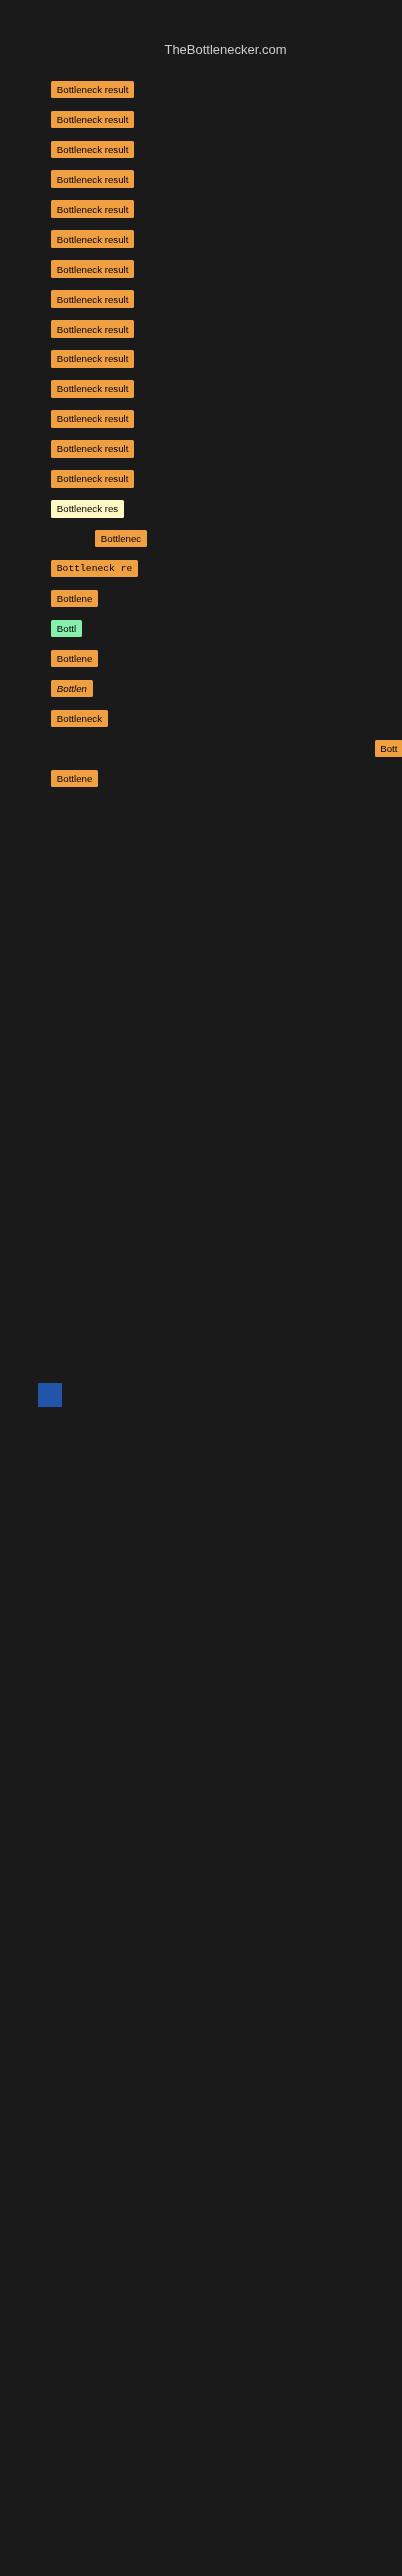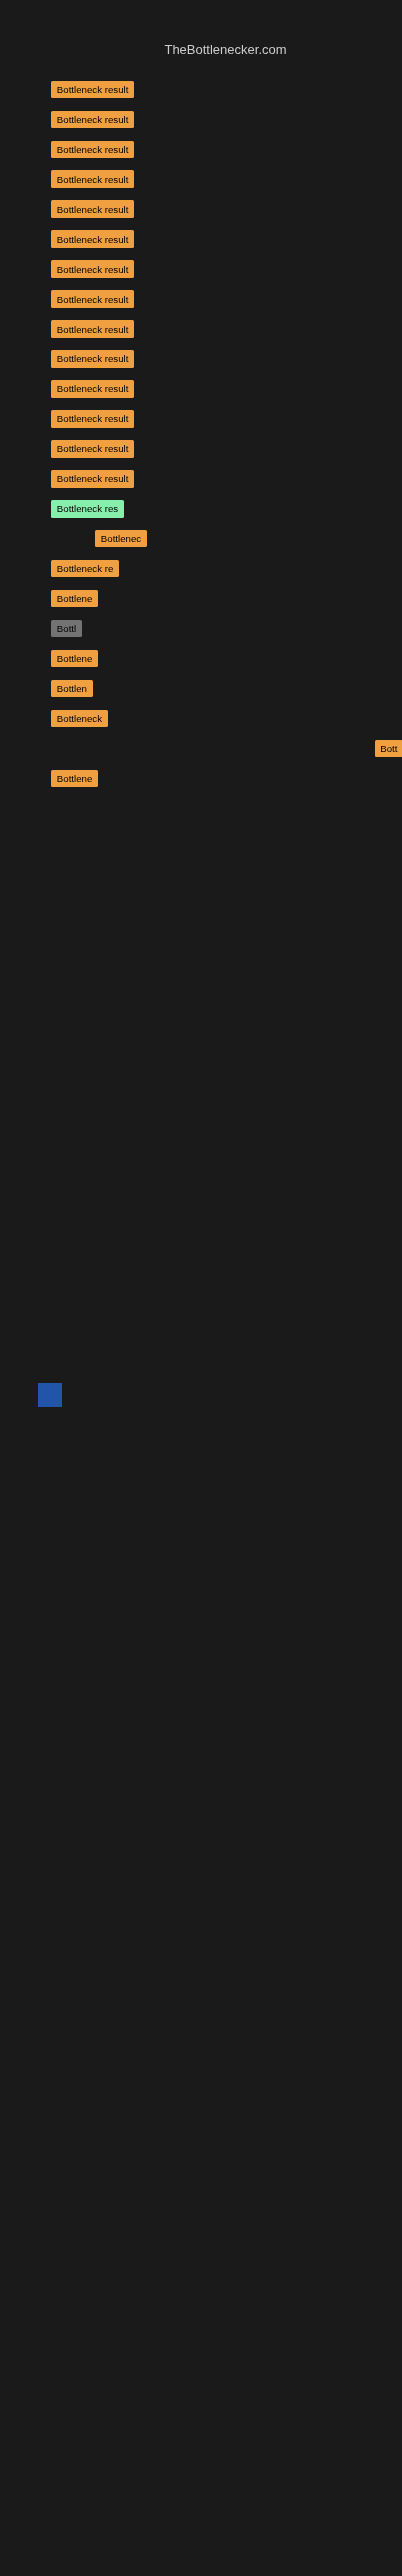--- a/index.html
+++ b/index.html
@@ -32,27 +32,27 @@
       <div style="padding: 4.8px 0px 4.8px 3.2px;"><span style="display: inline-block; background-color: rgb(240, 160, 64); color: rgb(0, 0, 0); font-size: 9.7px; padding: 3.2px 5.6px; border-radius: 1.6px; max-width: 113px; overflow: hidden; white-space: nowrap;">Bottleneck result</span></div>
       <div style="padding: 4.8px 0px 4.8px 3.2px;"><span style="display: inline-block; background-color: rgb(240, 160, 64); color: rgb(0, 0, 0); font-size: 9.7px; padding: 3.2px 5.6px; border-radius: 1.6px; max-width: 113px; overflow: hidden; white-space: nowrap;">Bottleneck result</span></div>
       <div style="padding: 4.8px 0px 4.8px 3.2px;"><span style="display: inline-block; background-color: rgb(240, 160, 64); color: rgb(0, 0, 0); font-size: 9.7px; padding: 3.2px 5.6px; border-radius: 1.6px; max-width: 113px; overflow: hidden; white-space: nowrap;">Bottleneck result</span></div>
       <div style="padding: 4.8px 0px 4.8px 3.2px;"><span style="display: inline-block; background-color: rgb(240, 160, 64); color: rgb(0, 0, 0); font-size: 9.7px; padding: 3.2px 5.6px; border-radius: 1.6px; max-width: 113px; overflow: hidden; white-space: nowrap;">Bottleneck result</span></div>
       <div style="padding: 4.8px 0px 4.8px 3.2px;"><span style="display: inline-block; background-color: rgb(240, 160, 64); color: rgb(0, 0, 0); font-size: 9.7px; padding: 3.2px 5.6px; border-radius: 1.6px; max-width: 113px; overflow: hidden; white-space: nowrap;">Bottleneck result</span></div>
       <div style="padding: 4.8px 0px 4.8px 3.2px;"><span style="display: inline-block; background-color: rgb(240, 160, 64); color: rgb(0, 0, 0); font-size: 9.7px; padding: 3.2px 5.6px; border-radius: 1.6px; max-width: 113px; overflow: hidden; white-space: nowrap;">Bottleneck result</span></div>
       <div style="padding: 4.8px 0px 4.8px 3.2px;"><span style="display: inline-block; background-color: rgb(240, 160, 64); color: rgb(0, 0, 0); font-size: 9.7px; padding: 3.2px 5.6px; border-radius: 1.6px; max-width: 113px; overflow: hidden; white-space: nowrap;">Bottleneck result</span></div>
       <div style="padding: 4.8px 0px 4.8px 3.2px;"><span style="display: inline-block; background-color: rgb(240, 160, 64); color: rgb(0, 0, 0); font-size: 9.7px; padding: 3.2px 5.6px; border-radius: 1.6px; max-width: 113px; overflow: hidden; white-space: nowrap;">Bottleneck result</span></div>
       <div style="padding: 4.8px 0px 4.8px 3.2px;"><span style="display: inline-block; background-color: rgb(240, 160, 64); color: rgb(0, 0, 0); font-size: 9.7px; padding: 3.2px 5.6px; border-radius: 1.6px; max-width: 113px; overflow: hidden; white-space: nowrap;">Bottleneck result</span></div>
       <div style="padding: 4.8px 0px 4.8px 3.2px;"><span style="display: inline-block; background-color: rgb(240, 160, 64); color: rgb(0, 0, 0); font-size: 9.7px; padding: 3.2px 5.6px; border-radius: 1.6px; max-width: 113px; overflow: hidden; white-space: nowrap;">Bottleneck result</span></div>
-      <div style="padding: 4.8px 0px 4.8px 3.2px;"><span style="display: inline-block; background-color: #86efac; color: rgb(0, 0, 0); font-size: 9.7px; padding: 3.2px 5.6px; border-radius: 1.6px; max-width: 97px; overflow: hidden; white-space: nowrap;">Bottleneck res</span></div>
+      <div style="padding: 4.8px 0px 4.8px 3.2px;"><span style="display: inline-block; background-color: #fef9c3; color: rgb(0, 0, 0); font-size: 9.7px; padding: 3.2px 5.6px; border-radius: 1.6px; max-width: 97px; overflow: hidden; white-space: nowrap;">Bottleneck res</span></div>
       <div style="padding: 4.8px 0px 4.8px 3.2px; margin-left: 44px;"><span style="display: inline-block; background-color: rgb(240, 160, 64); color: rgb(0, 0, 0); font-size: 9.7px; padding: 3.2px 5.6px; border-radius: 1.6px; max-width: 72px; overflow: hidden; white-space: nowrap;">Bottlenec</span></div>
-      <div style="padding: 4.8px 0px 4.8px 3.2px;"><span style="display: inline-block; background-color: rgb(240, 160, 64); color: rgb(0, 0, 0); font-size: 9.7px; padding: 3.2px 5.6px; border-radius: 1.6px; max-width: 89px; overflow: hidden; white-space: nowrap;">Bottleneck re</span></div>
+      <div style="padding: 4.8px 0px 4.8px 3.2px;"><span style="display: inline-block; background-color: rgb(240, 160, 64); color: rgb(0, 0, 0); font-size: 9.7px; padding: 3.2px 5.6px; border-radius: 1.6px; max-width: 89px; overflow: hidden; white-space: nowrap; font-family: Liberation Mono, monospace;">Bottleneck re</span></div>
       <div style="padding: 4.8px 0px 4.8px 3.2px;"><span style="display: inline-block; background-color: rgb(240, 160, 64); color: rgb(0, 0, 0); font-size: 9.7px; padding: 3.2px 5.6px; border-radius: 1.6px; max-width: 64px; overflow: hidden; white-space: nowrap;">Bottlene</span></div>
-      <div style="padding: 4.8px 0px 4.8px 3.2px;"><span style="display: inline-block; background-color: #737373; color: rgb(0, 0, 0); font-size: 9.7px; padding: 3.2px 5.6px; border-radius: 1.6px; max-width: 48px; overflow: hidden; white-space: nowrap;">Bottl</span></div>
+      <div style="padding: 4.8px 0px 4.8px 3.2px;"><span style="display: inline-block; background-color: #86efac; color: rgb(0, 0, 0); font-size: 9.7px; padding: 3.2px 5.6px; border-radius: 1.6px; max-width: 48px; overflow: hidden; white-space: nowrap;">Bottl</span></div>
       <div style="padding: 4.8px 0px 4.8px 3.2px;"><span style="display: inline-block; background-color: rgb(240, 160, 64); color: rgb(0, 0, 0); font-size: 9.7px; padding: 3.2px 5.6px; border-radius: 1.6px; max-width: 64px; overflow: hidden; white-space: nowrap;">Bottlene</span></div>
-      <div style="padding: 4.8px 0px 4.8px 3.2px;"><span style="display: inline-block; background-color: rgb(240, 160, 64); color: rgb(0, 0, 0); font-size: 9.7px; padding: 3.2px 5.6px; border-radius: 1.6px; max-width: 58px; overflow: hidden; white-space: nowrap;">Bottlen</span></div>
+      <div style="padding: 4.8px 0px 4.8px 3.2px;"><span style="display: inline-block; background-color: rgb(240, 160, 64); color: rgb(0, 0, 0); font-size: 9.7px; padding: 3.2px 5.6px; border-radius: 1.6px; max-width: 58px; overflow: hidden; white-space: nowrap; font-style: italic;">Bottlen</span></div>
       <div style="padding: 4.8px 0px 4.8px 3.2px;"><span style="display: inline-block; background-color: rgb(240, 160, 64); color: rgb(0, 0, 0); font-size: 9.7px; padding: 3.2px 5.6px; border-radius: 1.6px; max-width: 76px; overflow: hidden; white-space: nowrap;">Bottleneck</span></div>
       <div style="padding: 4.8px 0px 4.8px 3.2px; text-align: right;"><span style="display: inline-block; background-color: rgb(240, 160, 64); color: rgb(0, 0, 0); font-size: 9.7px; padding: 3.2px 5.6px; border-radius: 1.6px; max-width: 42px; overflow: hidden; white-space: nowrap;">Bott</span></div>
       <div style="padding: 4.8px 0px 4.8px 3.2px;"><span style="display: inline-block; background-color: rgb(240, 160, 64); color: rgb(0, 0, 0); font-size: 9.7px; padding: 3.2px 5.6px; border-radius: 1.6px; max-width: 64px; overflow: hidden; white-space: nowrap;">Bottlene</span></div>
     </div>
 
   <div style="height:564px; background:#1a1a1a;">
   </div>
 
   <div style="padding-left:1.6px; background:#1a1a1a; padding-bottom:8px;">
     <div style="width:3.2px; height:14.5px; background:#2255aa; display:inline-block;"></div>

